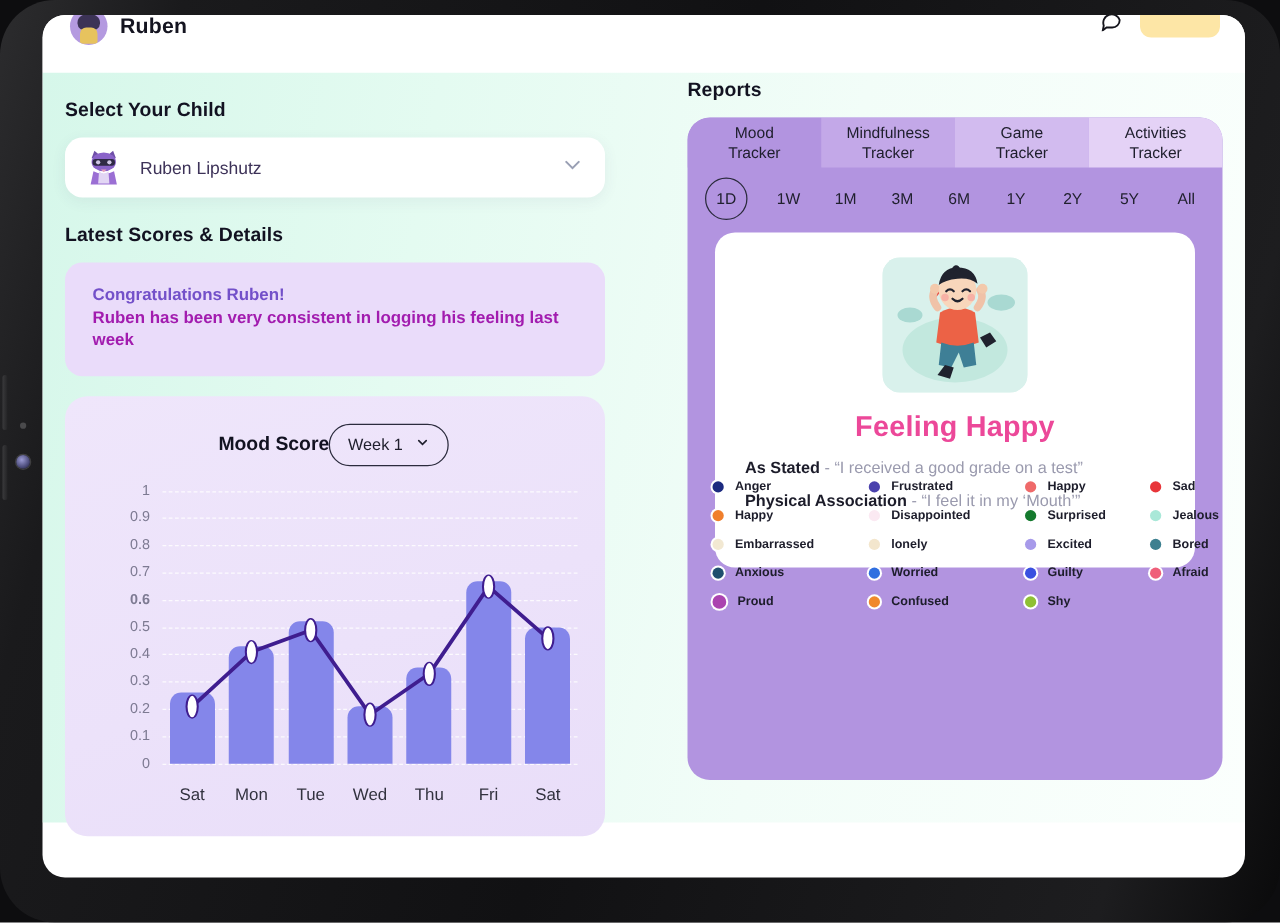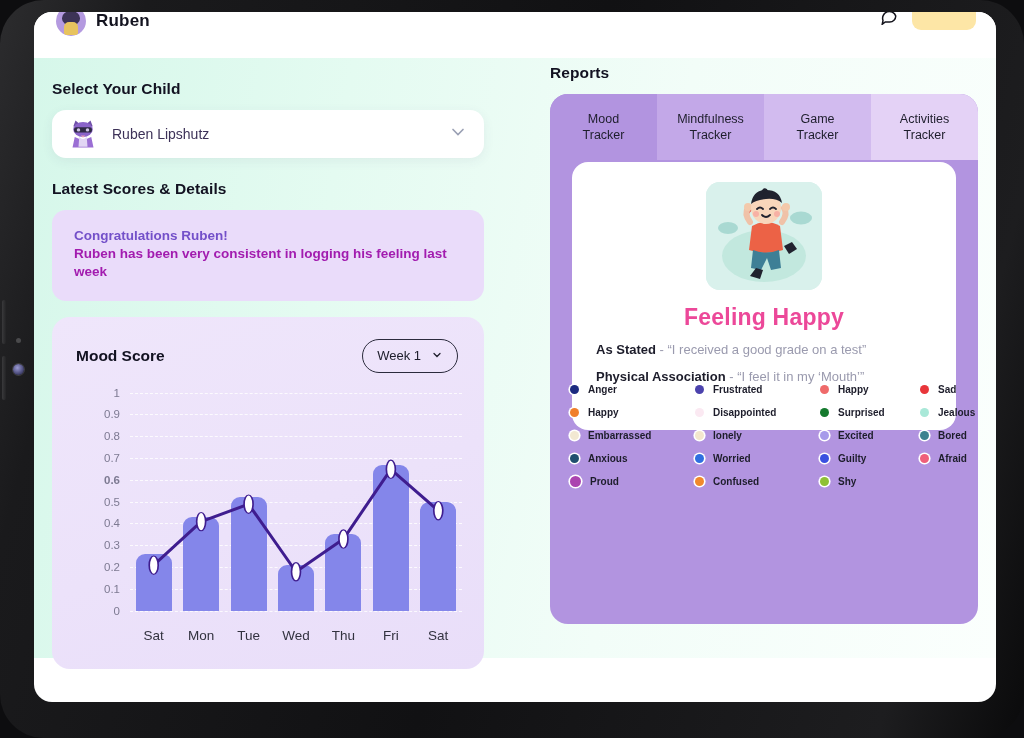--- a/index.html
+++ b/index.html
@@ -132,21 +132,21 @@
   
   #mood-card {
     margin-top: 16px;
     background: linear-gradient(160deg,#efe6fb 0%,#ece2fa 55%,#e9deF9 100%);
     border-radius: 18px;
     padding: 22px 20px 18px 16px;
     height: 352px;
     position: relative;
   }
   #mood-card-header {
-    display: flex; align-items: center; justify-content: space-between;
+    display: flex; align-items: center; justify-content: center;
     padding: 0 6px 0 8px;
   }
   #mood-score-title { font-size: 15.5px; font-weight: 700; color: #121221; }
   #week-selector {
     display: flex; align-items: center; gap: 10px;
     border: 1.6px solid #2b2b3d; border-radius: 20px;
     padding: 7px 14px; background: transparent; cursor: pointer;
   }
   #week-selector-label { font-size: 13px; color: #20202e; font-weight: 500; }
 
@@ -191,21 +191,21 @@
   
   #right-column {
     position: absolute; left: 476px; top: 0; width: 468px; padding-left: 40px;
   }
   #reports-label { margin: 6px 0 0 0; }
   #reports-panel {
     margin-top: 12px;
     background: #b294e0; border-radius: 18px;
     overflow: hidden; height: 530px; position: relative;
   }
-  #tracker-tabs { display: flex; height: 66px; }
+  #tracker-tabs { display: flex; height: 40px; }
   .tracker-tab {
     flex: 1; display: flex; flex-direction: column;
     align-items: center; justify-content: center;
     font-size: 12.5px; font-weight: 500; color: #1e1e2c;
     line-height: 1.3; cursor: pointer; text-align: center;
   }
   .tracker-tab span { display: block; }
 
   #range-tabs {
     display: flex; align-items: center; height: 50px;
@@ -421,20 +421,31 @@
                 <span>Tracker</span>
               </div>
               <div class="tracker-tab" style="background: rgb(210, 187, 239);">
                 <span>Game</span>
                 <span>Tracker</span>
               </div>
               <div class="tracker-tab" style="background: rgb(228, 210, 246);">
                 <span>Activities</span>
                 <span>Tracker</span>
               </div>
+            </div>
+          <div id="range-tabs">
+              <div class="range-tab active">1D</div>
+              <div class="range-tab">1W</div>
+              <div class="range-tab">1M</div>
+              <div class="range-tab">3M</div>
+              <div class="range-tab">6M</div>
+              <div class="range-tab">1Y</div>
+              <div class="range-tab">2Y</div>
+              <div class="range-tab">5Y</div>
+              <div class="range-tab">All</div>
             </div>
 
           <div id="feeling-card">
             <div id="feeling-illustration">
               <svg viewBox="0 0 116 108">
                 <rect width="116" height="108" fill="#d9f1ec"></rect>
                 <ellipse cx="58" cy="74" rx="42" ry="26" fill="#c2e8de"></ellipse>
                 <ellipse cx="22" cy="46" rx="10" ry="6" fill="#a9d9d2"></ellipse>
                 <ellipse cx="95" cy="36" rx="11" ry="6.5" fill="#a9d9d2"></ellipse>
                 <path d="M38 28 l4 -5 4 5 -4 5 z" fill="#e8534a"></path>

